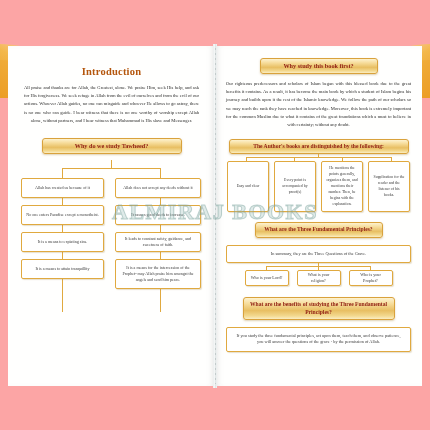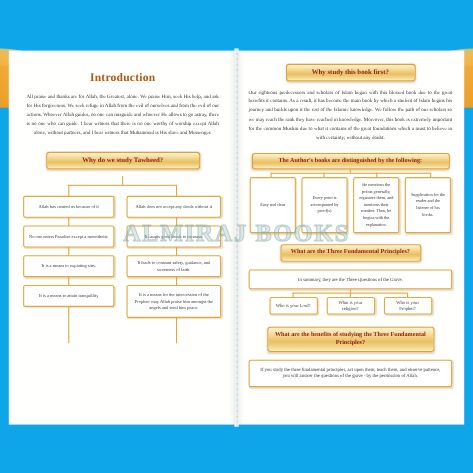--- a/index.html
+++ b/index.html
@@ -5,21 +5,21 @@
   * { box-sizing: border-box; margin: 0; padding: 0; }
   html, body {
     width: 430px; height: 430px;
     background: #ffffff;
     font-family: "Liberation Serif", serif;
     overflow: hidden;
   }
   #book {
     position: relative;
     width: 430px; height: 430px;
-    background: #0ea5e9;
+    background: #fca5a5;
   }
   
   .spread {
     position: absolute;
     left: 8px; top: 46px;
     width: 414px; height: 340px;
     background: #fffffe;
     display: flex;
   }
   .page {

